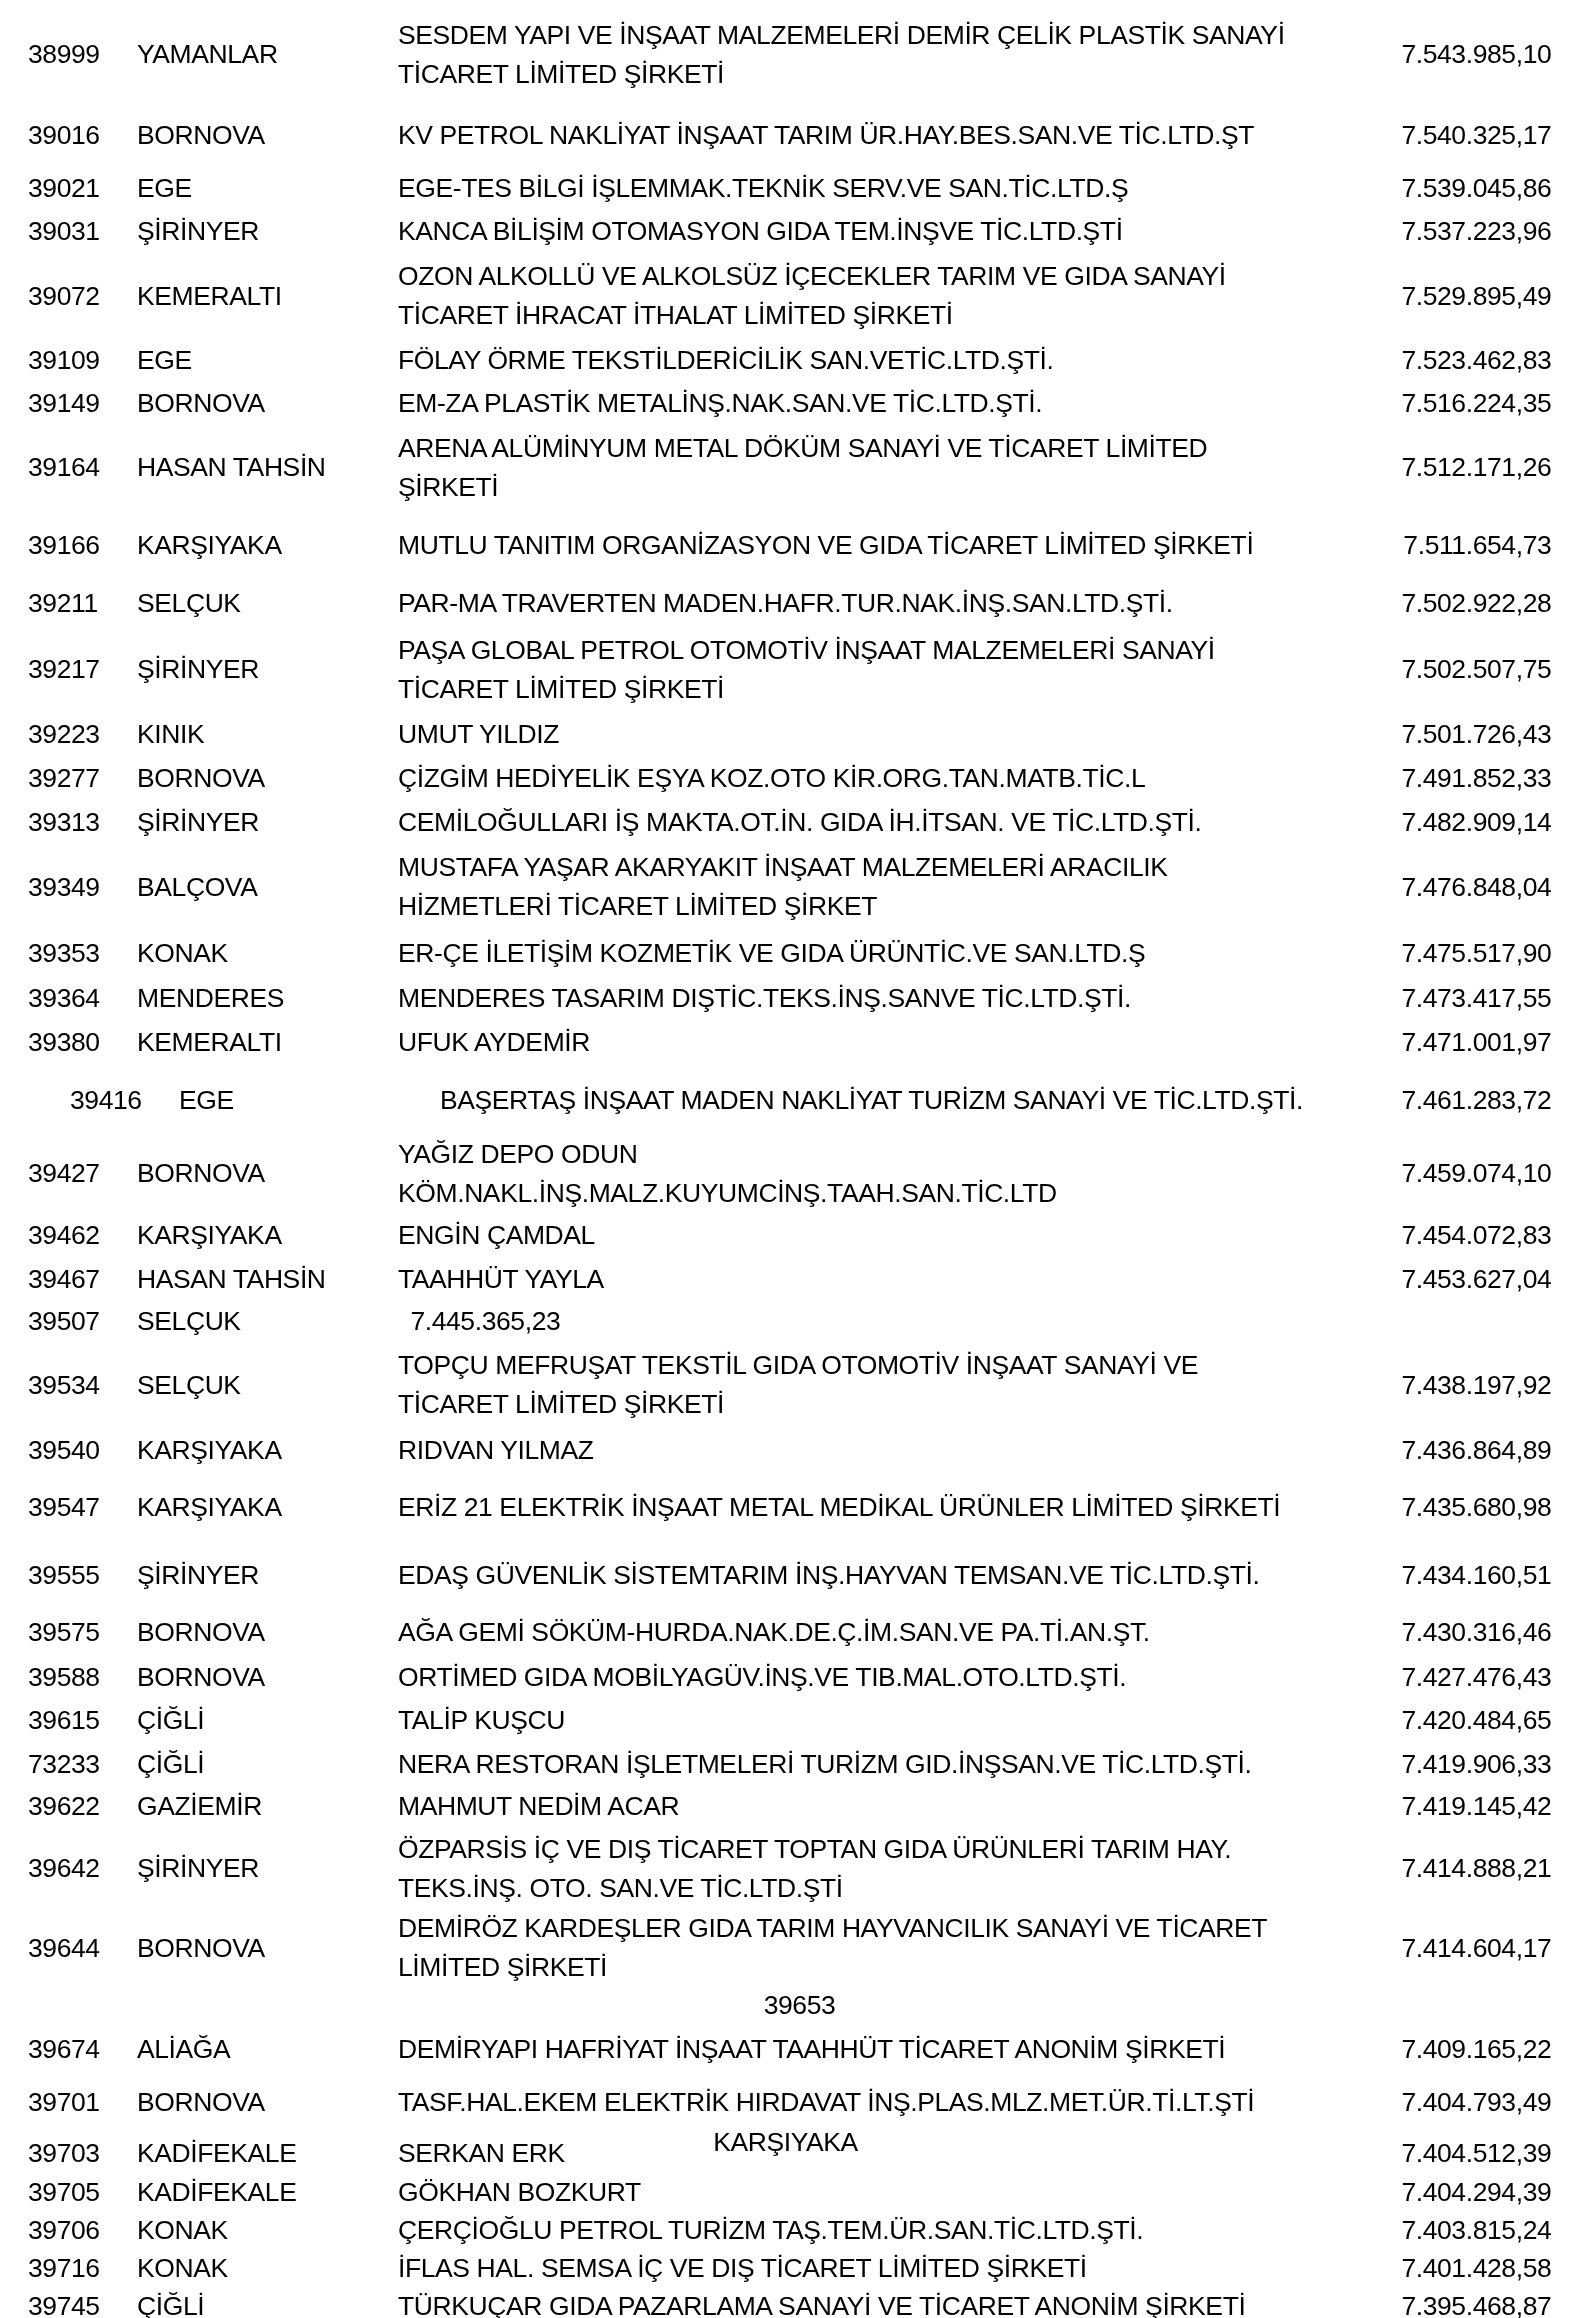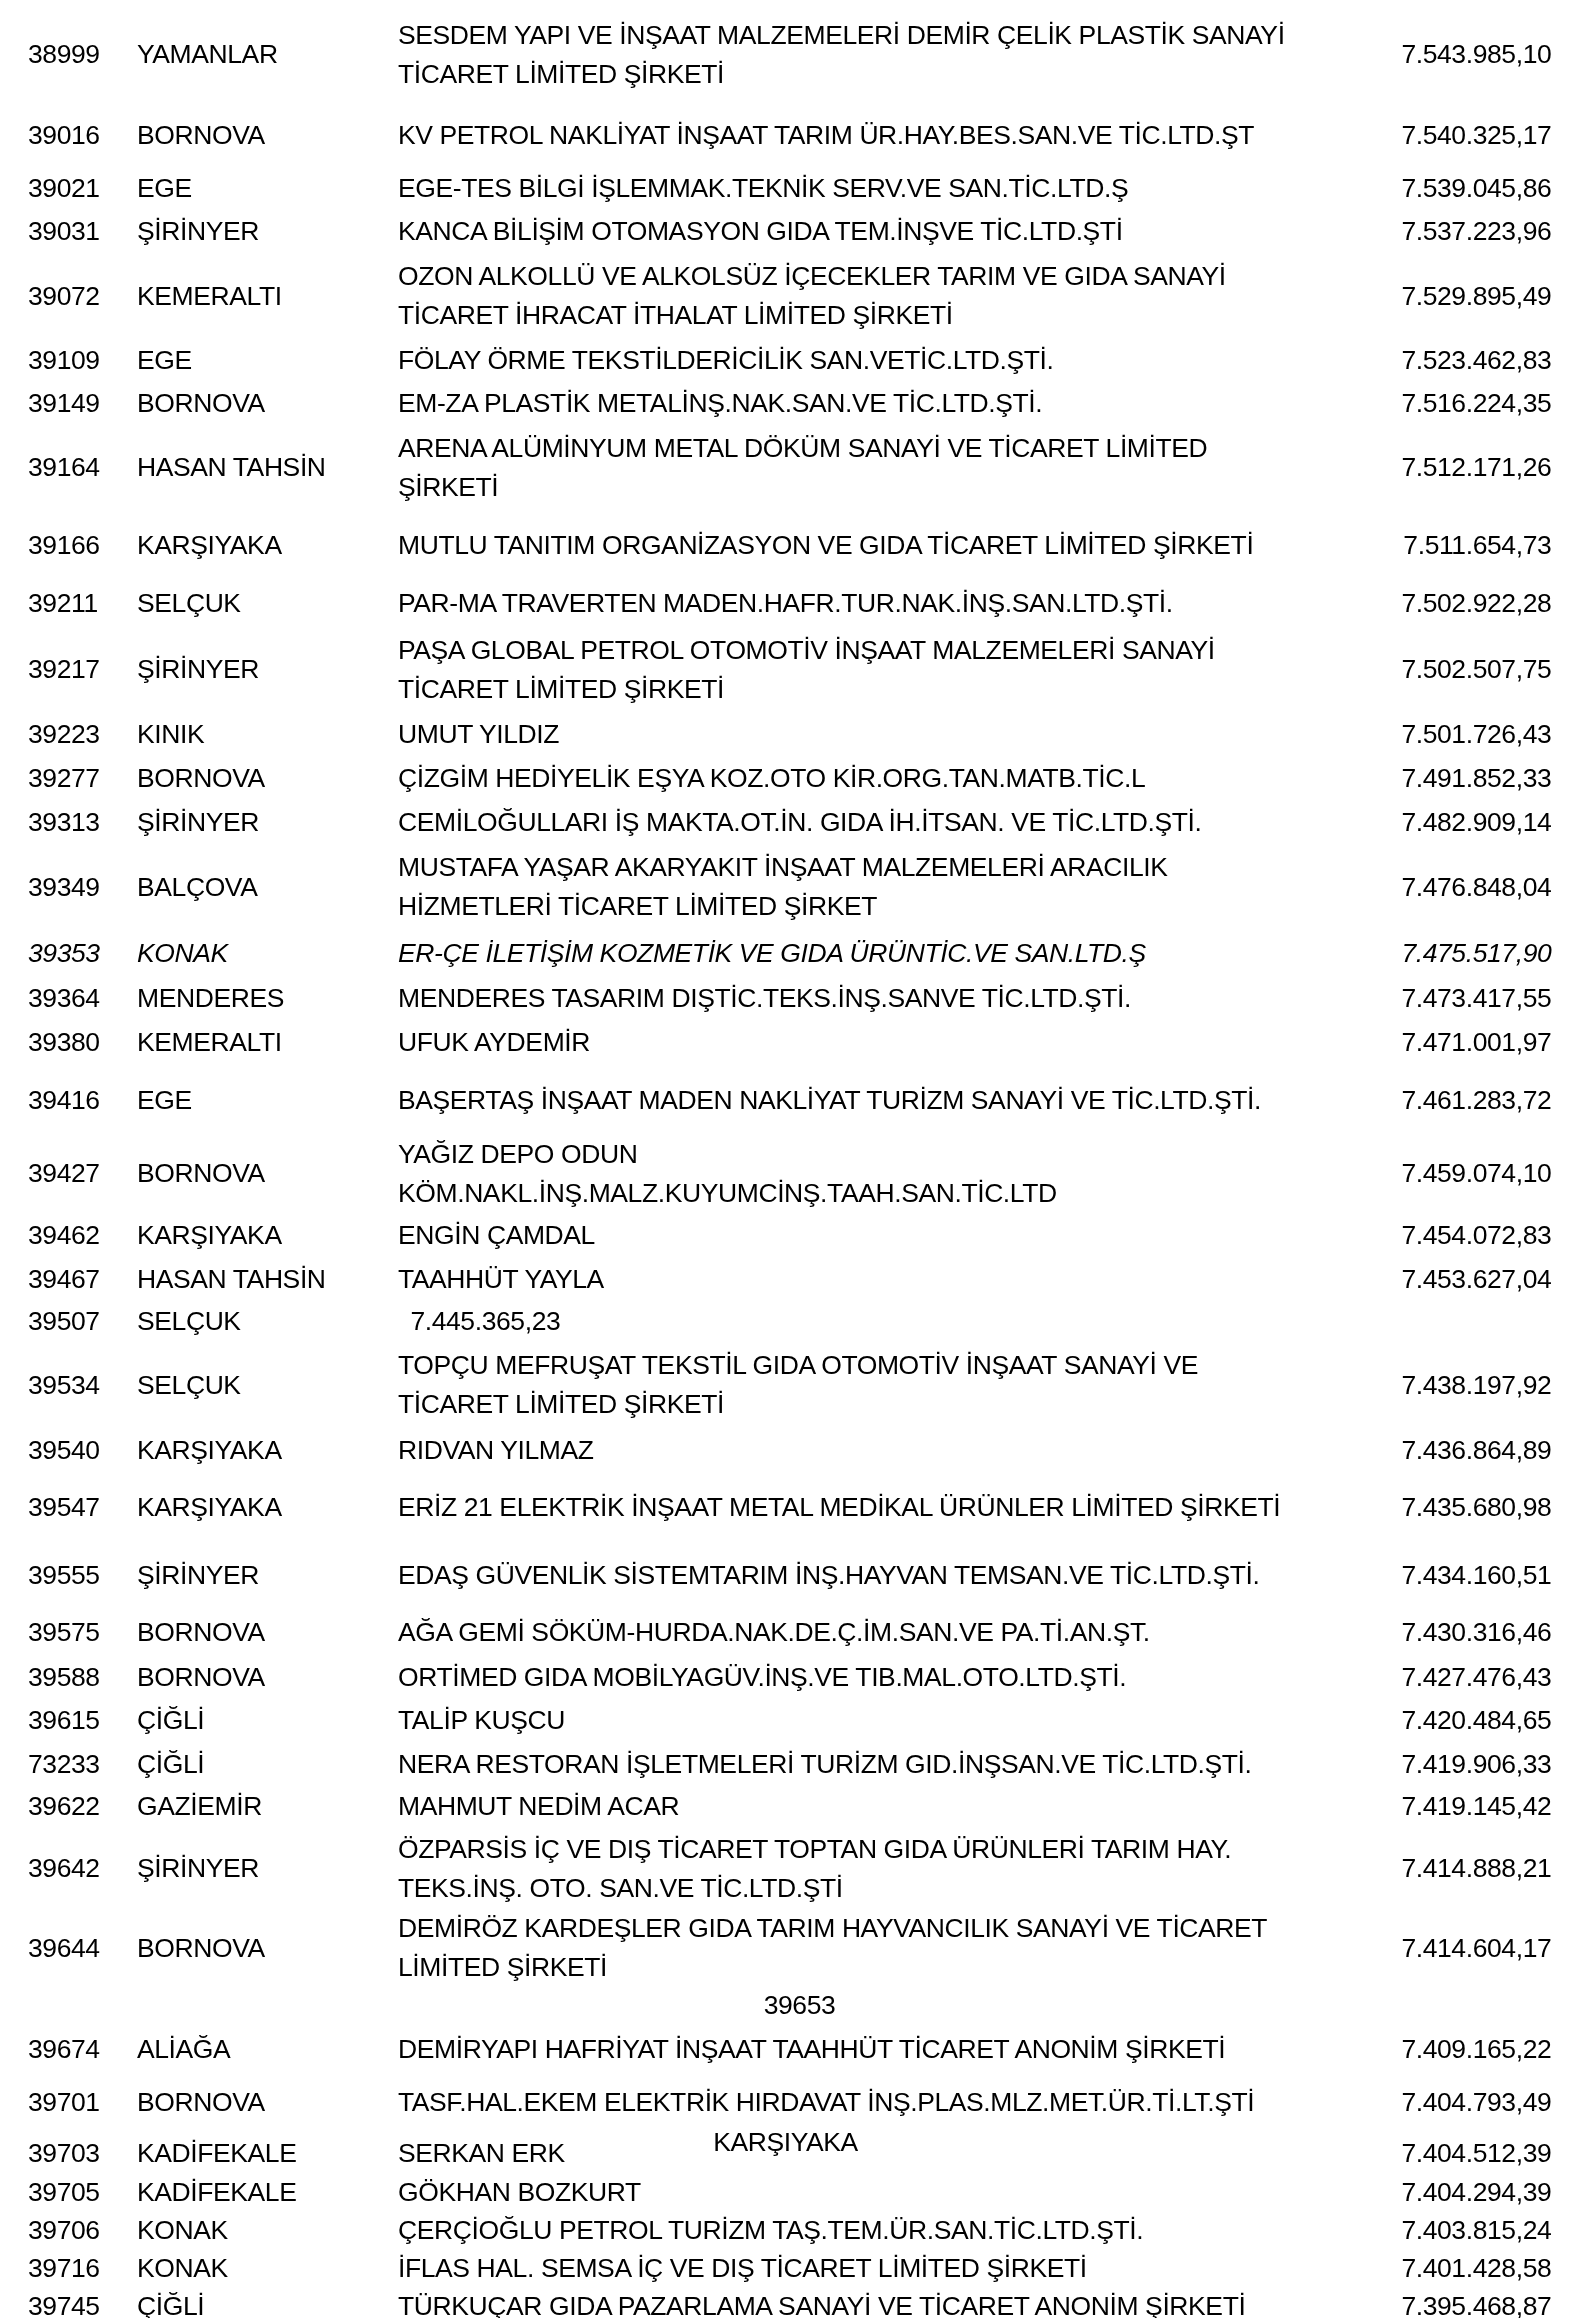--- a/index.html
+++ b/index.html
@@ -147,39 +147,39 @@
         <div class="cell c-company">CEMİLOĞULLARI İŞ MAKTA.OT.İN. GIDA İH.İTSAN. VE TİC.LTD.ŞTİ.</div>
         <div class="cell c-amount">7.482.909,14</div>
       </div>
       <div class="row" style="height: 86px;">
         <div class="cell c-rank">39349</div>
         <div class="cell c-district">BALÇOVA</div>
         <div class="cell c-company">MUSTAFA YAŞAR AKARYAKIT İNŞAAT MALZEMELERİ ARACILIK
 HİZMETLERİ TİCARET LİMİTED ŞİRKET</div>
         <div class="cell c-amount">7.476.848,04</div>
       </div>
-      <div class="row" style="height: 47px; font-style: italic;">
+      <div class="row" style="height: 47px;">
         <div class="cell c-rank">39353</div>
         <div class="cell c-district">KONAK</div>
         <div class="cell c-company">ER-ÇE İLETİŞİM KOZMETİK VE GIDA ÜRÜNTİC.VE SAN.LTD.Ş</div>
         <div class="cell c-amount">7.475.517,90</div>
       </div>
       <div class="row" style="height: 42px; align-items: center;">
         <div class="cell c-rank">39364</div>
         <div class="cell c-district">MENDERES</div>
         <div class="cell c-company">MENDERES TASARIM DIŞTİC.TEKS.İNŞ.SANVE TİC.LTD.ŞTİ.</div>
         <div class="cell c-amount">7.473.417,55</div>
       </div>
       <div class="row" style="height: 47px;">
         <div class="cell c-rank">39380</div>
         <div class="cell c-district">KEMERALTI</div>
         <div class="cell c-company">UFUK AYDEMİR</div>
         <div class="cell c-amount">7.471.001,97</div>
       </div>
-      <div class="row" style="height: 68px;">
+      <div class="row" style="height: 68px; padding-left: 42px;">
         <div class="cell c-rank">39416</div>
         <div class="cell c-district">EGE</div>
         <div class="cell c-company">BAŞERTAŞ İNŞAAT MADEN NAKLİYAT TURİZM SANAYİ VE TİC.LTD.ŞTİ.</div>
         <div class="cell c-amount">7.461.283,72</div>
       </div>
       <div class="row" style="height: 79px;">
         <div class="cell c-rank">39427</div>
         <div class="cell c-district">BORNOVA</div>
         <div class="cell c-company">YAĞIZ DEPO ODUN
 KÖM.NAKL.İNŞ.MALZ.KUYUMCİNŞ.TAAH.SAN.TİC.LTD</div>

